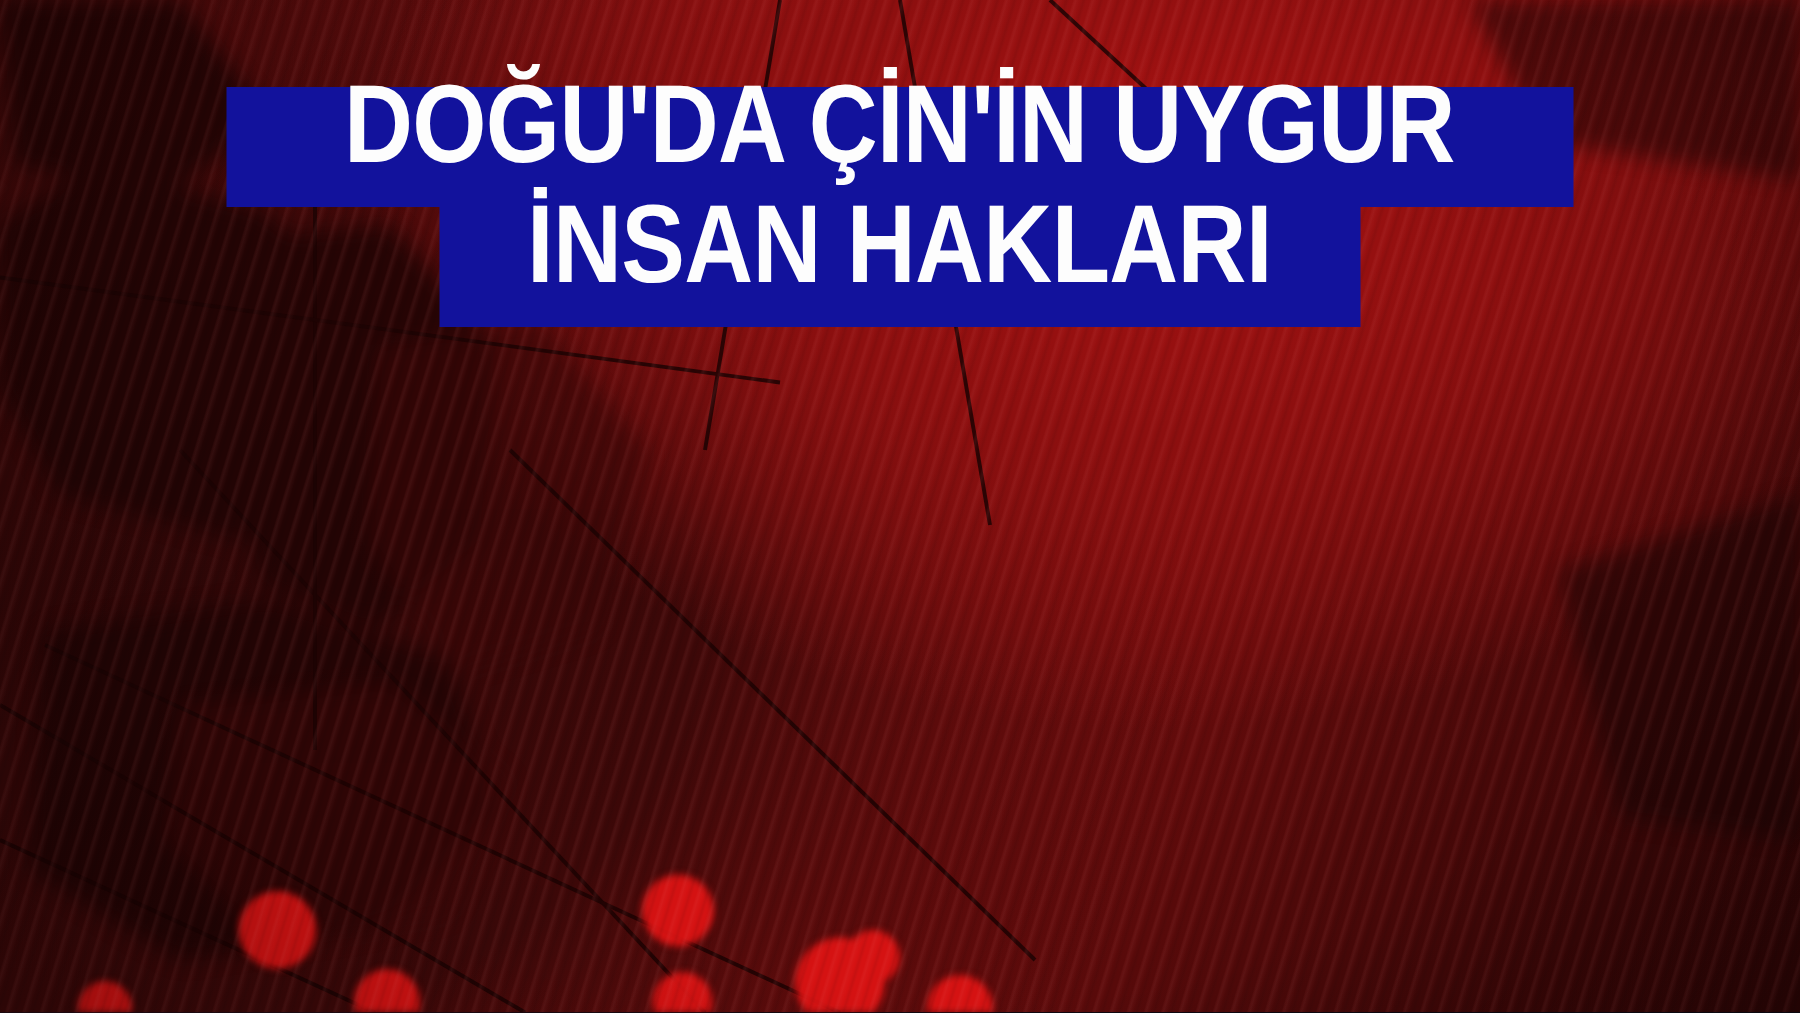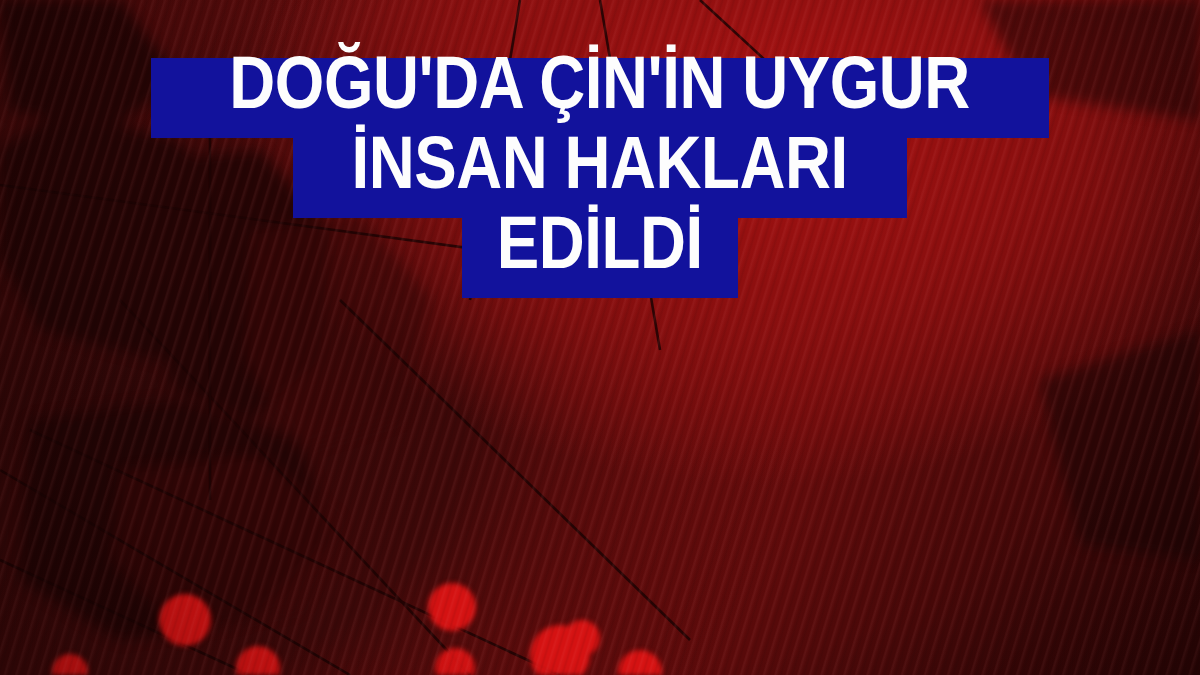--- a/index.html
+++ b/index.html
@@ -193,19 +193,15 @@
       <span class="txt">DOĞU'DA ÇİN'İN UYGUR</span>
     </div>
 
 
     <div class="headline-line">
       <span class="bar"></span>
       <span class="txt">İNSAN HAKLARI</span>
     </div>
 
 
-    <div class="headline-line">
-      <span class="bar"></span>
-      <span class="txt">EDİLDİ</span>
-    </div>
 
   </div>
 </div>
 
 </body></html>

